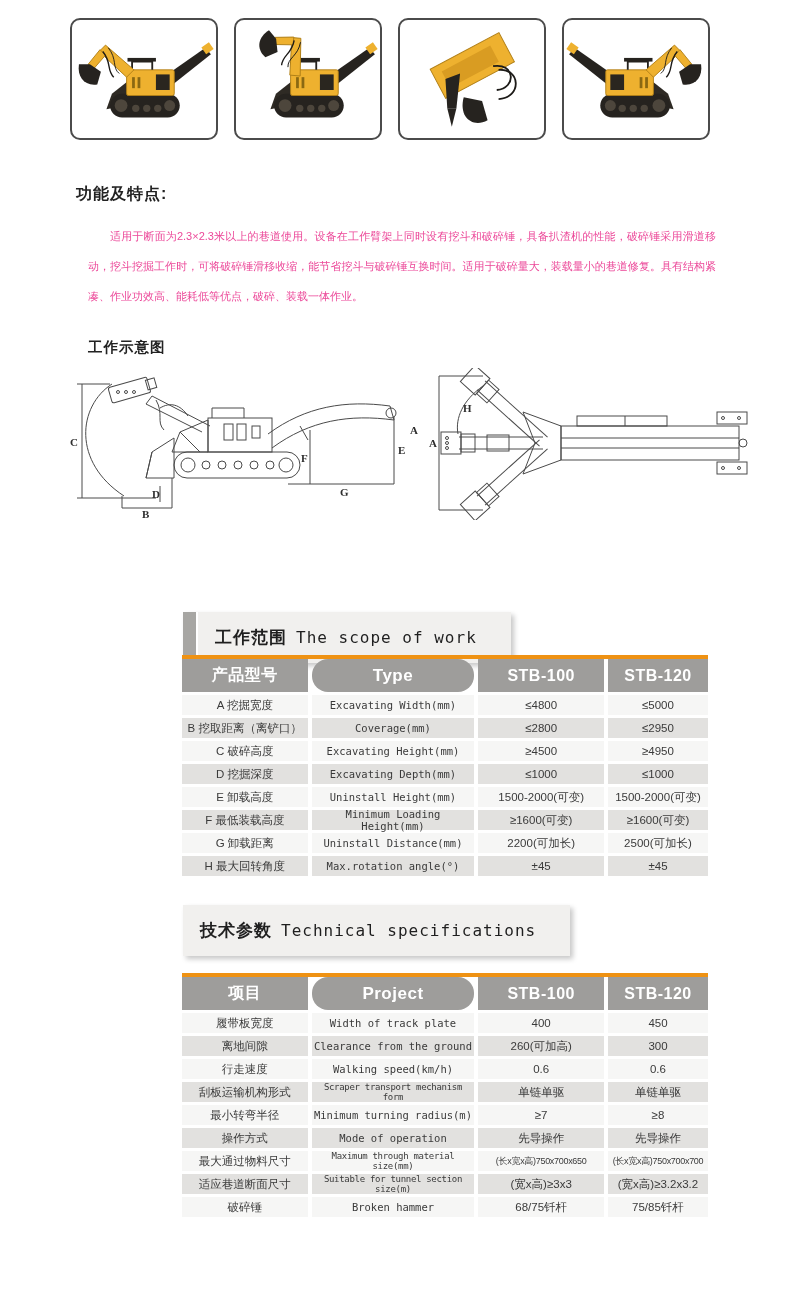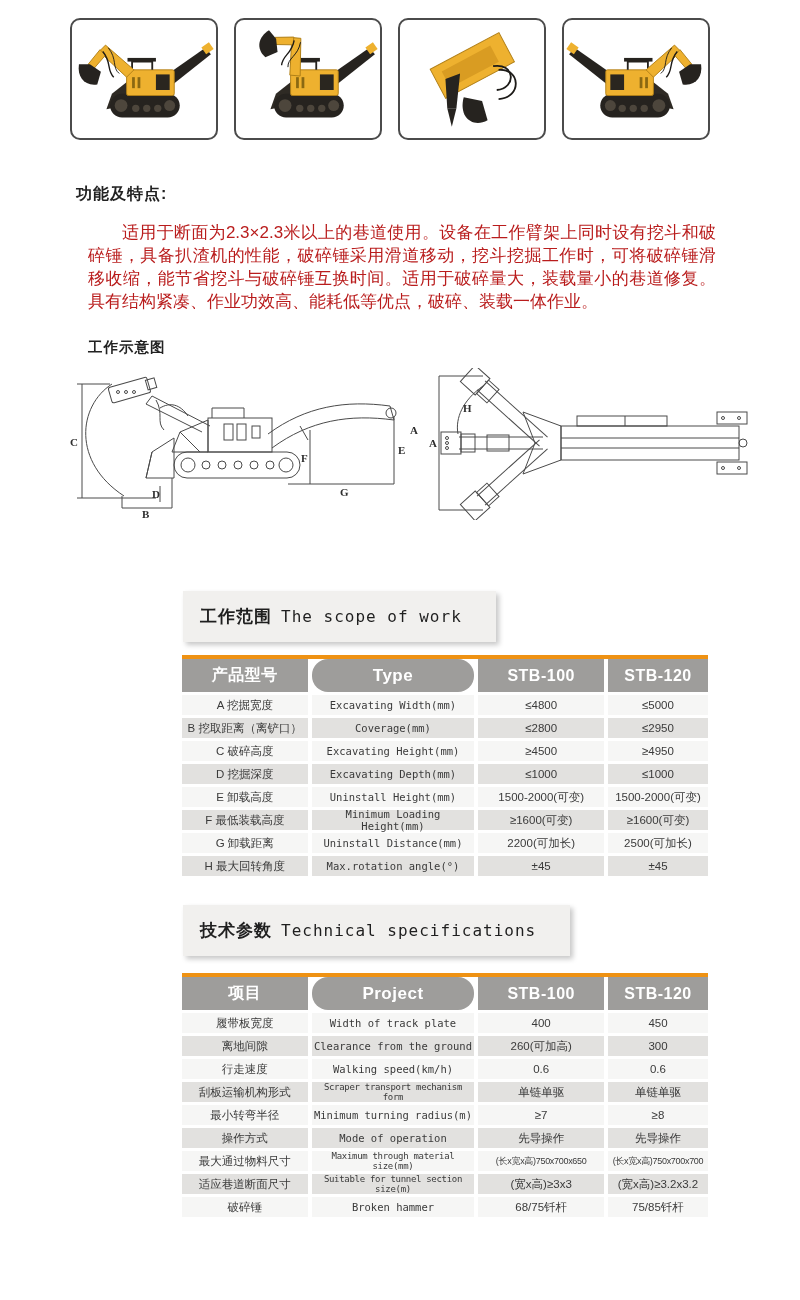--- a/index.html
+++ b/index.html
@@ -8,22 +8,22 @@
   .page { position:relative; width:800px; height:1300px; margin:0 auto; background:#fff; overflow:hidden; }
 
   
   .images-row { position:absolute; top:18px; left:70px; width:640px; height:122px; display:flex; gap:16px; }
   .img-box { flex:1; border:2px solid #4b4b4b; border-radius:10px; background:#fff;
              display:flex; align-items:center; justify-content:center; overflow:hidden; }
   .img-box svg { width:142px; height:110px; }
 
   
   .features-heading { position:absolute; top:184px; left:76px; font-size:16px; font-weight:bold; color:#222; letter-spacing:1px; }
-  .features-para { position:absolute; top:221px; left:88px; width:628px; font-size:17px; line-height:23px;
-                   text-align:justify; text-indent:2em; color:#b91c1c; }
+  .features-para { position:absolute; top:221px; left:88px; width:628px; font-size:11px; line-height:30px;
+                   text-align:justify; text-indent:2em; color:#ec4899; }
 
   
   .diagram-heading { position:absolute; top:338px; left:88px; font-size:14.5px; font-weight:bold; color:#222; letter-spacing:1px; }
   .diagrams { position:absolute; top:368px; left:60px; width:695px; height:155px; display:flex; gap:5px; }
   .diagrams svg { display:block; }
   .dim-label { font-family:"Liberation Serif","DejaVu Serif",serif; font-size:11px; font-weight:bold; fill:#2e2e2e; }
   .lineart { stroke:#4a4a4a; stroke-width:1; fill:none; }
 
   
   .section-header { position:absolute; display:flex; box-shadow:3px 3px 5px rgba(0,0,0,0.22); }
@@ -41,21 +41,21 @@
            height:20px; font-size:11.5px; color:#3a3a3a; }
   .c0 { width:128px; } .c1 { width:166px; } .c2 { width:128px; } .c3 { width:102px; }
   .tcell.c1 { font-family:"DejaVu Sans Mono","Liberation Mono",monospace; font-size:10.5px; }
   .tcell.long { font-size:9px; letter-spacing:-0.3px; }
   .thead .tcell { background:#9e9d9b; color:#ffffff; font-weight:bold; height:33px; font-size:16px; letter-spacing:0.5px; }
   .thead .tcell.c1 { font-family:"Liberation Sans","DejaVu Sans",sans-serif; font-size:17px;border-radius:16px; }
   .trow:not(.thead):nth-child(even) .tcell { background:#f6f6f5; }
   .trow:not(.thead):nth-child(odd)  .tcell { background:#e2e1df; }
   #scope-table { top:655px; }
   #specs-table { top:973px; }
-  #scope-header { top:591px; left:183px;flex-direction:column; }
+  #scope-header { top:612px; left:183px; }
   #specs-header { top:905px; left:183px;flex-direction:column; }
 </style>
 </head>
 <body>
 
 <div class="page">
 
   <svg width="0" height="0" style="position:absolute" aria-hidden="true">
     <defs>
       <g id="m-base">

